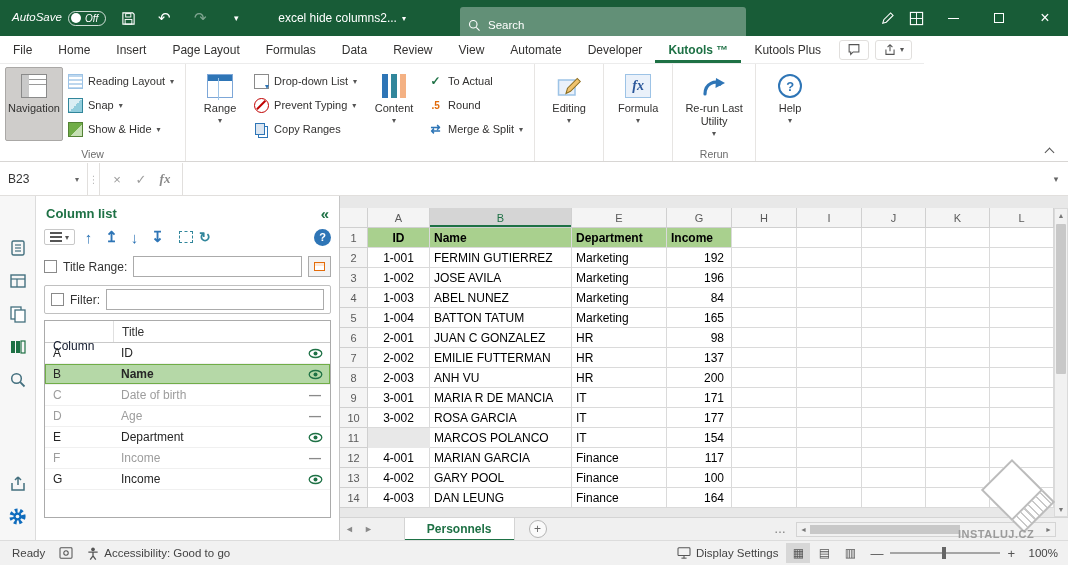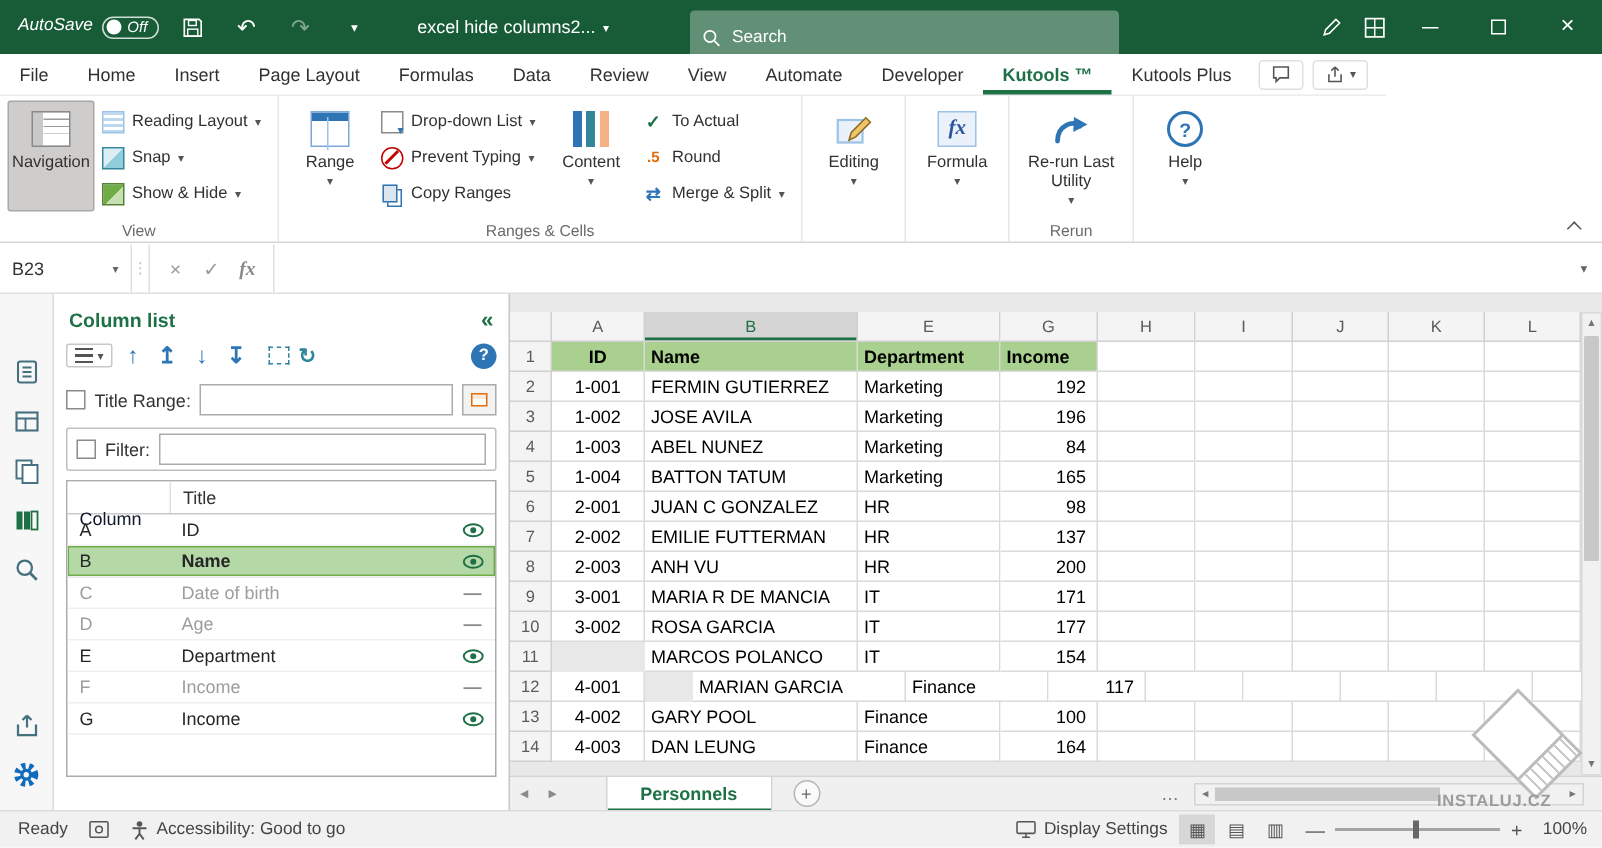--- a/index.html
+++ b/index.html
@@ -331,21 +331,20 @@
             <span class="sic rd-ic">.5</span>
             <span>Round</span>
           </div>
           <div class="smallbtn">
             <span class="sic ms-ic">⇄</span>
             <span>Merge &amp; Split</span>
             <span class="chev">▾</span>
           </div>
         </div>
       </div>
-      <div class="glabel">Ranges &amp; Cells</div>
     </div>
 
     <div class="rgroup">
       <div class="gitems">
         <div class="bigbtn">
           <div class="ric editing-ic">
             <svg width="24" height="24" viewBox="0 0 16 16">
                 <rect x="1" y="4" width="11" height="10" fill="#eaf1fa" stroke="#9dc3e6"></rect>
                 <path d="M6 13l1-3.5L13.5 3l2 2L9 11.5 6 13z" fill="#f0c36d" stroke="#8c6d1f" stroke-width="0.7"></path>
               </svg>
@@ -704,21 +703,21 @@
             <div class="cell num" style="width: 65px; flex: 0 0 65px;">154</div>
             <div class="cell" style="width: 65px; flex: 0 0 65px;"></div>
             <div class="cell" style="width: 65px; flex: 0 0 65px;"></div>
             <div class="cell" style="width: 64px; flex: 0 0 64px;"></div>
             <div class="cell" style="width: 64px; flex: 0 0 64px;"></div>
             <div class="cell" style="width: 64px; flex: 0 0 64px;"></div>
           </div>
           <div class="grow">
             <div class="rowhd">12</div>
             <div class="cell ctr" style="width: 62px; flex: 0 0 62px;">4-001</div>
-            <div class="cell" style="width: 142px; flex: 0 0 142px; margin-left: 32px;">MARIAN GARCIA</div>
+            <div class="cell" style="width: 142px; flex: 0 0 142px;">MARIAN GARCIA</div>
             <div class="cell" style="width: 95px; flex: 0 0 95px;">Finance</div>
             <div class="cell num" style="width: 65px; flex: 0 0 65px;">117</div>
             <div class="cell" style="width: 65px; flex: 0 0 65px;"></div>
             <div class="cell" style="width: 65px; flex: 0 0 65px;"></div>
             <div class="cell" style="width: 64px; flex: 0 0 64px;"></div>
             <div class="cell" style="width: 64px; flex: 0 0 64px;"></div>
             <div class="cell" style="width: 64px; flex: 0 0 64px;"></div>
           </div>
           <div class="grow">
             <div class="rowhd">13</div>

